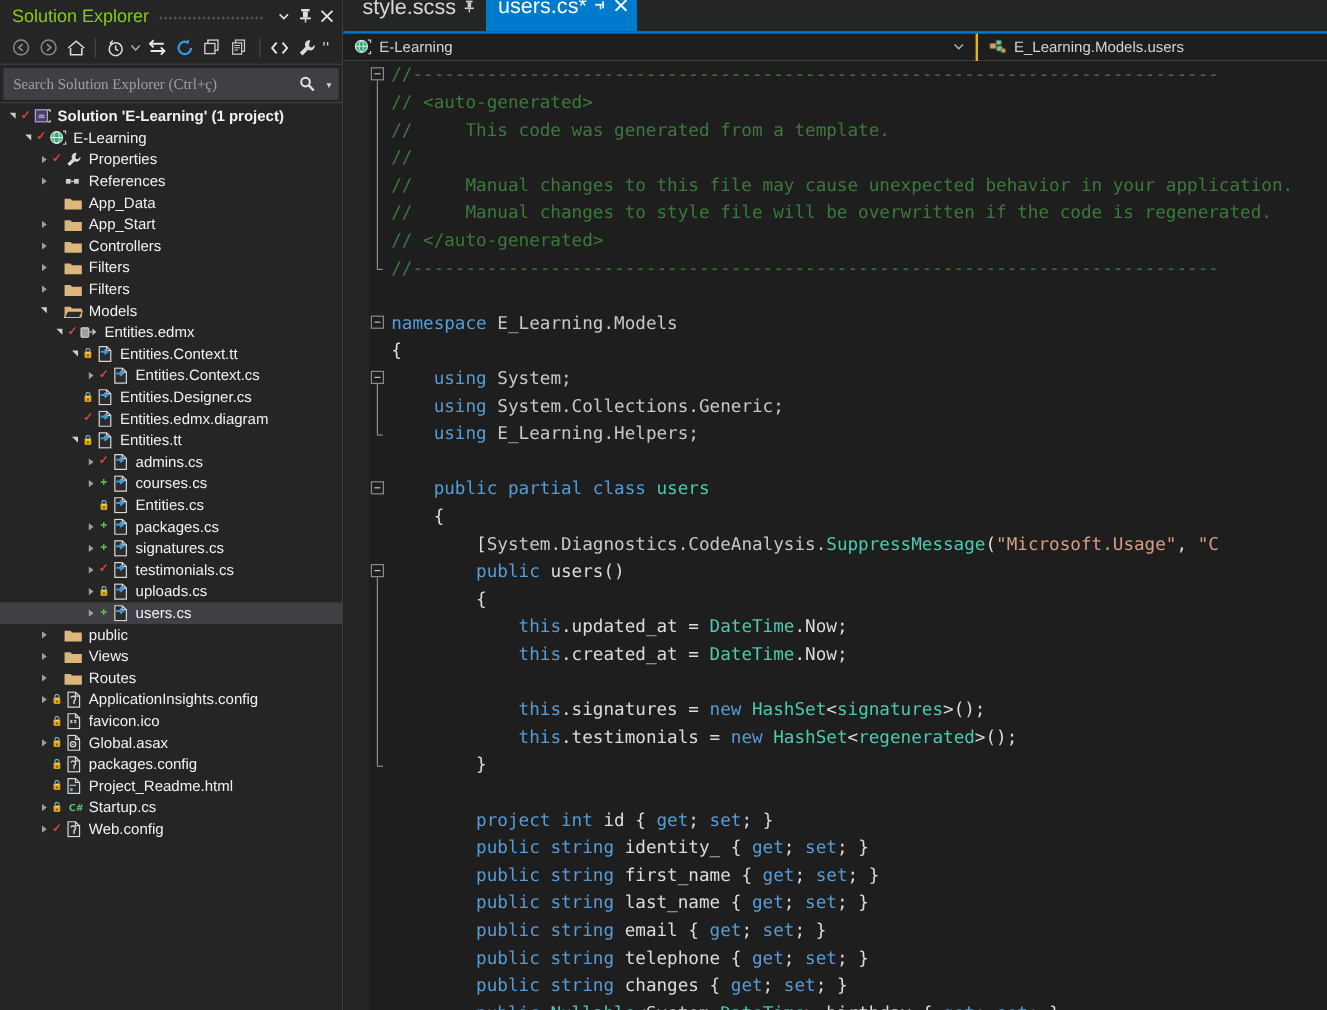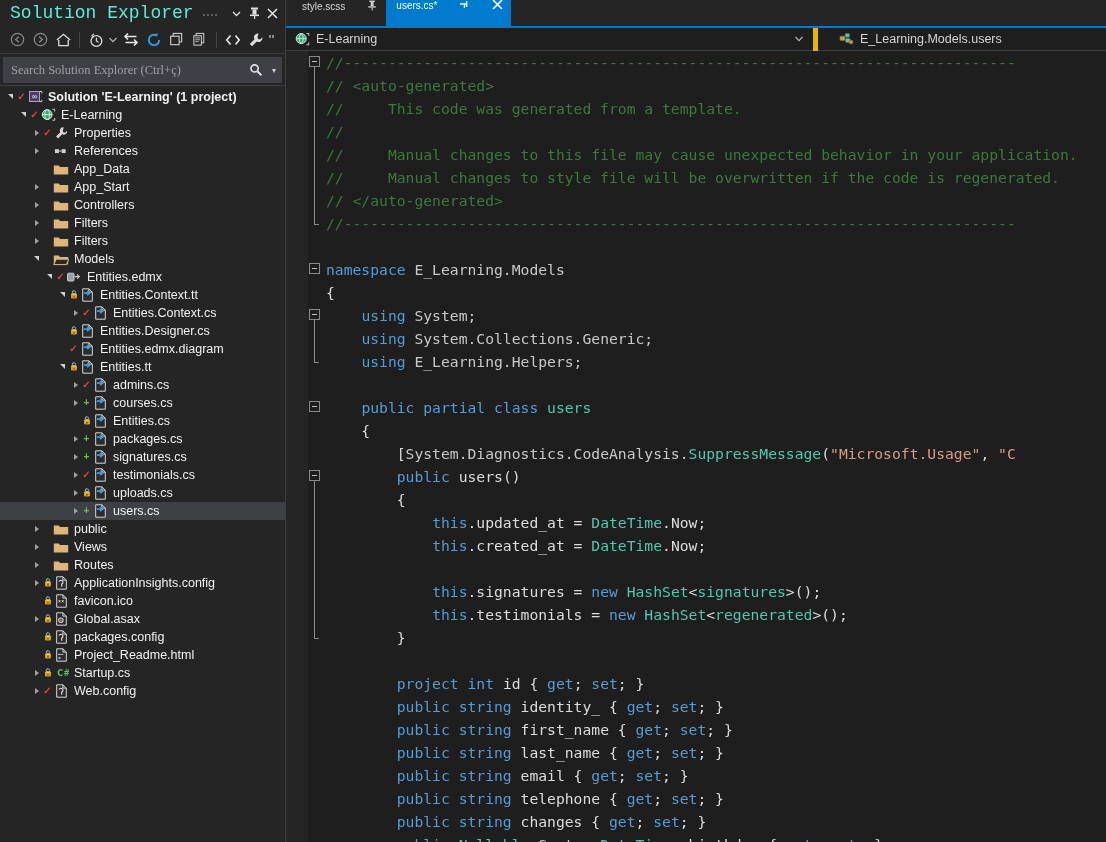--- a/index.html
+++ b/index.html
@@ -17,22 +17,22 @@
     background: #252526;
     display: flex; flex-direction: column;
     border-right: 1px solid #3e3e42;
     flex: 0 0 286px;
   }
   .se-title-bar {
     height: 26px; display: flex; align-items: center;
     padding: 0 4px 0 10px; background: #252526;
   }
   .se-title {
-    font-size: 18px; color: #5eead4; white-space: nowrap;
-    font-family: Liberation Mono, monospace;
+    font-size: 15px; color: #84cc16; white-space: nowrap;
+    font-family: Liberation Sans, sans-serif;
   }
   .se-dots {
     flex: 1; height: 26px; margin: 0 8px;
     background-image: radial-gradient(#6a6a6a 0.8px, transparent 0.9px);
     background-size: 4px 4px; background-position: 0 13px;
     background-repeat: repeat-x;
     opacity: .85;
   }
   .se-tb-btn {
     width: 18px; height: 20px; display: flex; align-items: center;
@@ -110,41 +110,41 @@
   
   #editor-pane {
     flex: 1; height: 842px; display: flex; flex-direction: column;
     background: #1e1e1e; min-width: 0;
   }
   .tab-strip {
     height: 26px; background: #252526; display: flex; align-items: flex-end;
     padding-left: 6px;
   }
   .tab {
-    height: 24px; display: flex; align-items: center; gap: 22px;
-    padding: 0 8px 15px 10px; font-size: 10px; color: #c8c8c8;
+    height: 24px; display: flex; align-items: center; gap: 6px;
+    padding: 0 8px 15px 10px; font-size: 18px; color: #c8c8c8;
     font-family: "Liberation Sans", sans-serif; cursor: default;
   }
   .tab.inactive { background: #252526; color: #d8d8d8; }
   .tab.active { background: #007acc; color: #ffffff; height: 26px; }
   .tab .pin { font-size: 11px; opacity: .95; }
   .tab .closeb { font-size: 12px; font-weight: 600; }
   .tab-fill { flex: 1; height: 26px; background: #252526; }
 
   .nav-bar {
     height: 25px; background: #1e1e1e; display: flex; align-items: center;
     border-top: 2px solid #007acc; border-bottom: 1px solid #3e3e42;
   }
   .nav-combo {
     display: flex; align-items: center; height: 23px;
     font-size: 12.5px; color: #d4d4d4; padding: 0 4px;
     font-family: "Liberation Sans", sans-serif;
   }
   .nav-combo.left { width: 527px; flex: 0 0 527px; padding-left: 8px; }
-  .nav-combo.right { flex: 1; padding-left: 20px; border-left: 5px solid #eab308; }
+  .nav-combo.right { flex: 1; padding-left: 8px; border-left: 2px solid #eab308; }
   .nav-caret { margin-left: auto; color: #b0b0b0; font-size: 8px; padding-right: 6px; }
   .nav-ico { width: 17px; display: flex; align-items: center; justify-content: center; margin-right: 5px; }
 
   .code-area {
     flex: 1; display: flex; background: #1e1e1e; overflow: hidden;
     position: relative;
   }
   .indicator-margin { width: 22px; flex: 0 0 22px; background: #252526; }
   .fold-margin { width: 16px; flex: 0 0 16px; position: relative; background: #1e1e1e; }
   .code-scroll {

